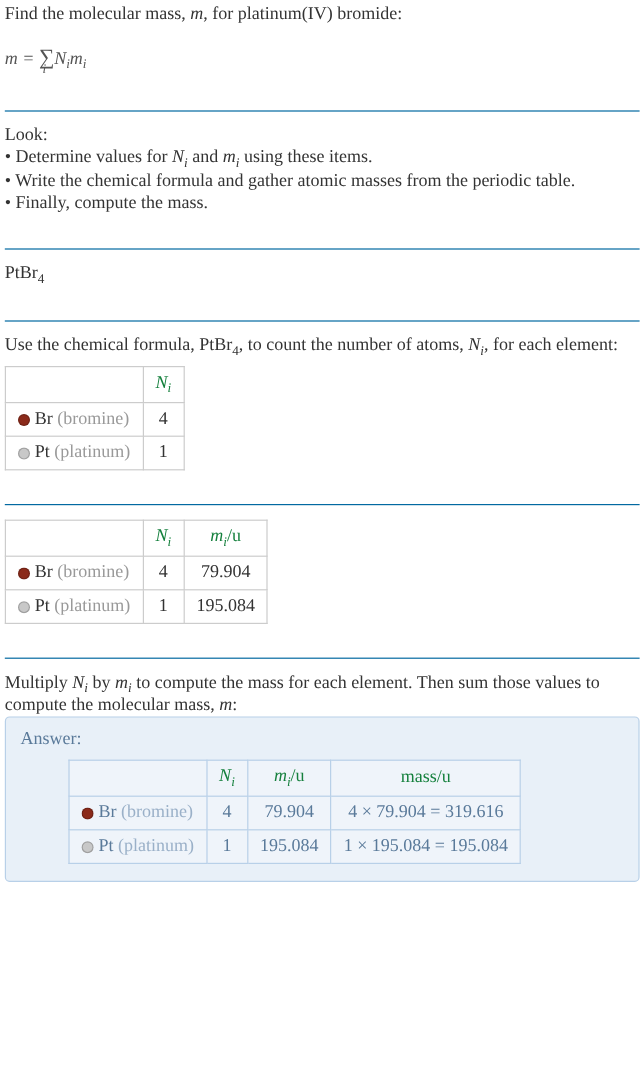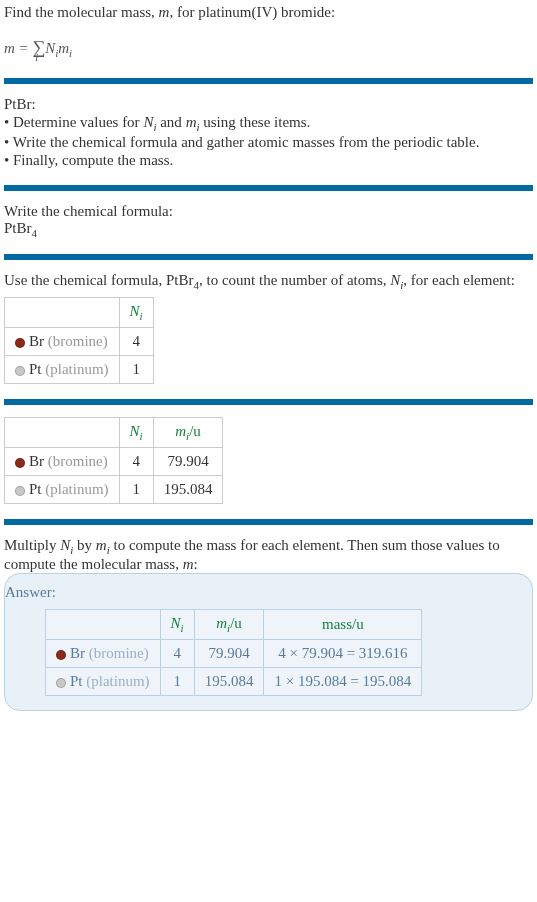--- a/index.html
+++ b/index.html
@@ -9,22 +9,22 @@
     }
     body {
       font-family: Georgia, 'Times New Roman', serif;
       font-size: 15px;
       color: #333;
       background: #fff;
       width: 537px;
       padding: 4px;
     }
     .section {
-      border-bottom: 6px solid #0369a1;
-      padding-bottom: 15px;
+      border-bottom: 1px solid #0369a1;
+      padding-bottom: 28px;
       margin-bottom: 12px;
     }
     .formula {
       color: #555;
       font-style: italic;
       margin-top: 16px;
     }
     .formula .sigma {
       font-size: 18px;
     }
@@ -68,22 +68,22 @@
       margin-right: 4px;
       vertical-align: middle;
       border: 1px solid rgba(0,0,0,0.2);
     }
     .elem-sym {
       color: #333;
     }
     .answer-box {
       background: #e8f0f8;
       border: 1px solid #b8d0e8;
-      border-radius: 16px;
-      padding: 10px 0 14px;
+      border-radius: 4px;
+      padding: 10px 12px 14px;
       color: #5a7a9a;
     }
     .answer-box table {
       margin-left: 40px;
       margin-top: 8px;
     }
     .answer-box th, .answer-box td {
       border: 1px solid #b8d0e8;
       background: rgba(255,255,255,0.3);
     }
@@ -109,30 +109,29 @@
 <div class="section">
   <div>
     <span>Find the molecular mass, </span><span class="var">m</span><span>, for platinum(IV) bromide:</span>
   </div>
   <div class="formula">
     <span>m</span><span> = </span><span class="sigma">∑</span><span class="under">i</span> <span>N</span><span class="sub">i</span><span>m</span><span class="sub">i</span>
   </div>
 </div>
 
 <div class="section">
-  <div class="plan-line">PtBr:</div>
+  <div class="plan-line">Look:</div>
   <div class="plan-line">
     <span>• Determine values for </span><span class="var">N</span><span class="sub var">i</span><span> and </span><span class="var">m</span><span class="sub var">i</span><span> using these items.</span>
   </div>
   <div class="plan-line">• Write the chemical formula and gather atomic masses from the periodic table.</div>
   <div class="plan-line">• Finally, compute the mass.</div>
 </div>
 
 <div class="section">
-  <div>Write the chemical formula:</div>
   <div>
     <span>PtBr</span><span class="sub">4</span>
   </div>
 </div>
 
 <div class="section">
   <div>
     <span>Use the chemical formula, PtBr</span><span class="sub">4</span><span>, to count the number of atoms, </span><span class="var">N</span><span class="sub var">i</span><span>, for each element:</span>
   </div>
   <table>

